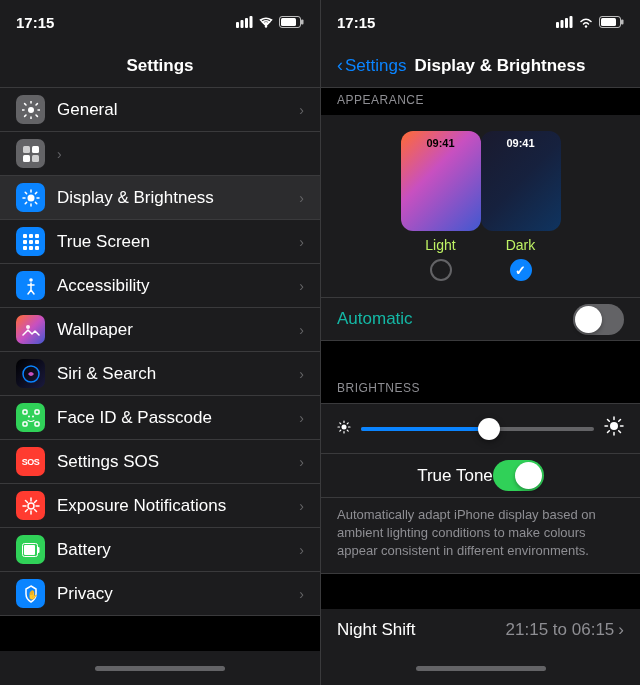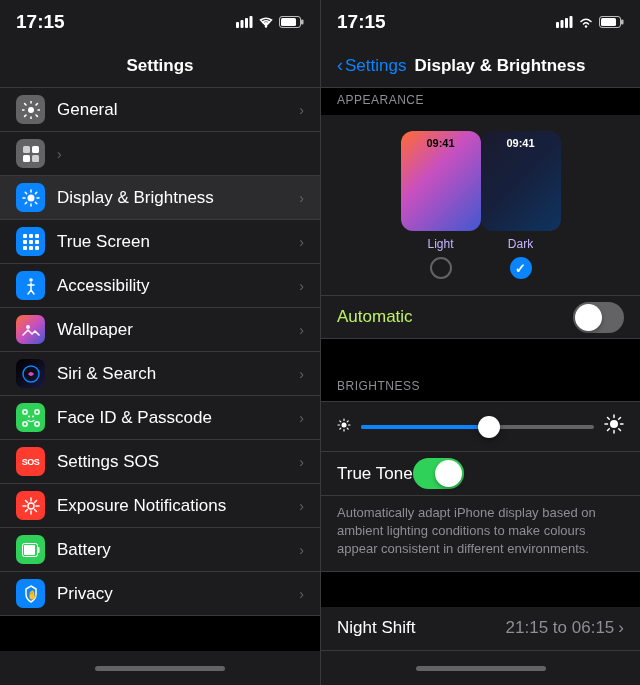--- a/index.html
+++ b/index.html
@@ -25,21 +25,21 @@
     .status-bar-left {
       height: 44px;
       background: #1c1c1e;
       display: flex;
       align-items: center;
       padding: 0 16px;
       justify-content: space-between;
     }
 
     .status-time {
-      font-size: 19px;
+      font-size: 15px;
       font-weight: 600;
       color: #fff;
     }
 
     .status-icons {
       display: flex;
       align-items: center;
       gap: 5px;
     }
 
@@ -222,22 +222,22 @@
 
     .phone-time-light {
       color: #000;
     }
 
     .phone-time-dark {
       color: #fff;
     }
 
     .appearance-label {
-      font-size: 12px;
-      color: #c4b5fd;
+      font-size: 14px;
+      color: #bef264;
     }
 
     .radio-btn {
       width: 22px;
       height: 22px;
       border-radius: 50%;
       border: 2px solid #636366;
       background: transparent;
     }
 
@@ -261,21 +261,21 @@
       display: flex;
       align-items: center;
       padding: 0 16px;
       justify-content: space-between;
       border-top: 1px solid #3a3a3c;
       border-bottom: 1px solid #3a3a3c;
     }
 
     .toggle-label {
       font-size: 17px;
-      color: #bef264;
+      color: #14b8a6;
     }
 
     .toggle-off {
       width: 51px;
       height: 31px;
       border-radius: 15.5px;
       background: #636366;
       position: relative;
       cursor: pointer;
     }
@@ -356,21 +356,21 @@
       box-shadow: 0 2px 6px rgba(0,0,0,0.4);
       cursor: pointer;
     }
 
     .true-tone-row {
       background: #1c1c1e;
       height: 44px;
       display: flex;
       align-items: center;
       padding: 0 16px;
-      justify-content: flex-start;
+      justify-content: center;
       border-bottom: 1px solid #3a3a3c;
     }
 
     .true-tone-label {
       font-size: 17px;
       color: #fff;
     }
 
     .true-tone-desc {
       background: #1c1c1e;

